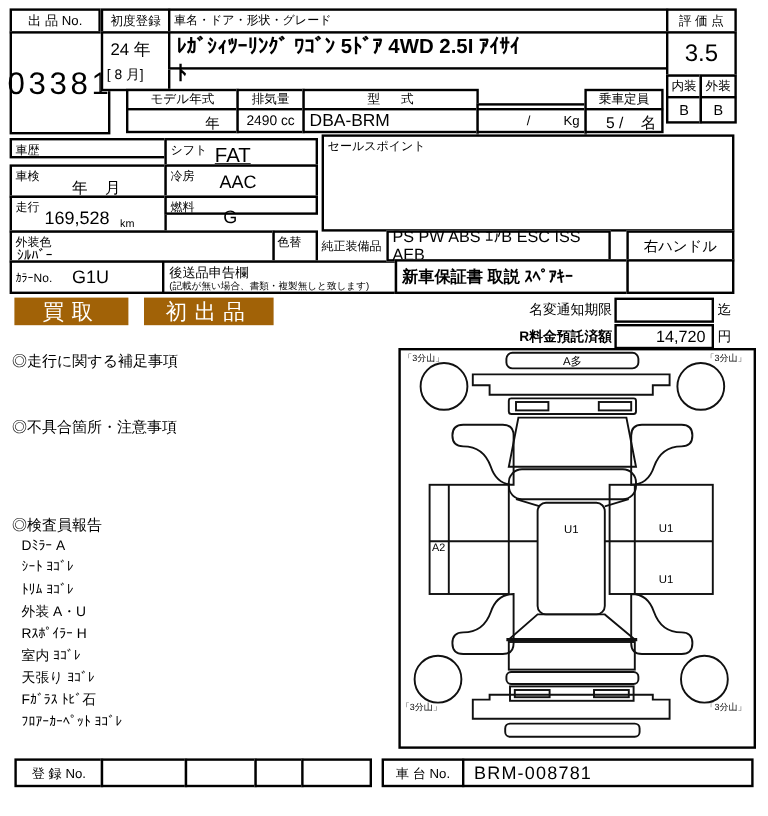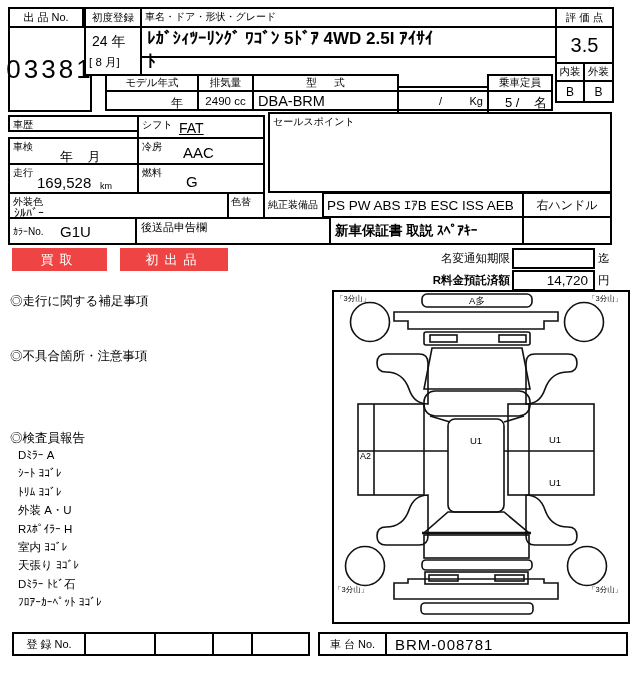--- a/index.html
+++ b/index.html
@@ -2,21 +2,21 @@
 <html><head>
 <meta charset="utf-8">
 <style>
   html,body{margin:0;padding:0;background:#fff;}
   body{width:640px;height:680px;position:relative;font-family:"Liberation Sans",sans-serif;color:#000;overflow:hidden;}
   .abs{position:absolute;box-sizing:border-box;}
   .bx{border:2px solid #000;background:#fff;}
   .cl{position:absolute;top:1px;left:3px;font-size:10px;white-space:pre;}
   .pre{white-space:pre;}
   .ctr{display:flex;align-items:center;justify-content:center;}
-  .badge{background:#ef4444;color:#fff;display:flex;align-items:center;justify-content:center;font-size:13px;letter-spacing:6px;}
+  .badge{background:#a16207;color:#fff;display:flex;align-items:center;justify-content:center;font-size:18px;letter-spacing:6px;}
   .hcell{font-size:10.5px;display:flex;align-items:center;justify-content:center;white-space:pre;}
   svg text{font-family:"Liberation Sans",sans-serif;fill:#000;}
 </style>
 </head>
 <body>
 
 <div class="abs bx ctr" style="left:8px;top:7px;width:76px;height:21px;font-size:11px;">出 品 No.</div>
 <div class="abs bx ctr" style="left:8px;top:26px;width:84px;height:86px;font-size:26px;letter-spacing:3px;">03381</div>
 
 <div class="abs bx ctr" style="left:84px;top:7px;width:58px;height:21px;font-size:10.5px;">初度登録</div>
@@ -50,64 +50,65 @@
 <div class="abs bx ctr" style="left:197px;top:90px;width:57px;height:21px;font-size:11.5px;">2490 cc</div>
 <div class="abs bx" style="left:252px;top:90px;width:147px;height:21px;font-size:14.5px;padding:1px 0 0 4px;">DBA-BRM</div>
 <div class="abs bx pre" style="left:397px;top:90px;width:92px;height:21px;font-size:11px;text-align:right;padding:3px 4px 0 0;">/         Kg</div>
 <div class="abs bx pre" style="left:487px;top:90px;width:66px;height:21px;font-size:13px;padding:2px 0 0 16px;">5 /    名</div>
 
 <div class="abs bx" style="left:8px;top:115px;width:131px;height:17px;">
   <span class="cl">車歴</span>
 </div>
 <div class="abs bx" style="left:137px;top:115px;width:128px;height:24px;">
   <span class="cl">シフト</span>
-  <span class="abs" style="left:40px;top:3px;font-size:14px;text-decoration:underline;">FAT</span>
+  <span class="abs" style="left:40px;top:3px;font-size:17px;text-decoration:underline;">FAT</span>
 </div>
 
 <div class="abs bx" style="left:8px;top:137px;width:131px;height:28px;">
   <span class="cl">車検</span>
   <span class="abs pre" style="left:50px;top:9px;font-size:13px;">年    月</span>
 </div>
 <div class="abs bx" style="left:137px;top:137px;width:128px;height:28px;">
   <span class="cl">冷房</span>
   <span class="abs" style="left:44px;top:5px;font-size:15px;">AAC</span>
 </div>
 
 <div class="abs bx" style="left:8px;top:163px;width:131px;height:31px;">
   <span class="cl">走行</span>
   <span class="abs" style="left:27px;top:9px;font-size:15px;">169,528</span>
   <span class="abs" style="left:90px;top:16px;font-size:9px;">km</span>
 </div>
-<div class="abs bx" style="left:137px;top:163px;width:128px;height:31px;">
+<div class="abs bx" style="left:137px;top:163px;width:128px;height:16px;">
   <span class="cl">燃料</span>
   <span class="abs" style="left:47px;top:8px;font-size:15px;">G</span>
 </div>
 
 <div class="abs bx" style="left:8px;top:192px;width:221px;height:27px;">
   <span class="cl">外装色</span>
   <span class="abs" style="left:4px;top:12px;font-size:12px;">ｼﾙﾊﾞｰ</span>
 </div>
 <div class="abs bx" style="left:227px;top:192px;width:38px;height:27px;">
   <span class="cl" style="left:2px;">色替</span>
 </div>
 
 <div class="abs bx" style="left:8px;top:217px;width:129px;height:28px;">
   <span class="cl" style="top:7px;">ｶﾗｰNo.</span>
   <span class="abs" style="left:50px;top:4px;font-size:15px;">G1U</span>
 </div>
 <div class="abs bx" style="left:135px;top:217px;width:196px;height:28px;">
   <span class="abs" style="left:4px;top:1px;font-size:11px;">後送品申告欄</span>
+  <span class="abs" style="left:4px;top:14px;font-size:8px;">(記載が無い場合、書類・複製無しと致します)</span>
 </div>
 
 <div class="abs bx" style="left:268px;top:112px;width:344px;height:81px;">
   <span class="cl">セールスポイント</span>
 </div>
 
 <div class="abs" style="left:268px;top:193px;width:54px;height:24px;font-size:10px;display:flex;align-items:center;">純正装備品</div>
-<div class="abs bx" style="left:322px;top:192px;width:202px;height:26px;font-size:13.5px;display:flex;align-items:center;padding-left:3px;">PS PW ABS ｴｱB ESC ISS AEB</div>
+<div class="abs bx" style="left:322px;top:192px;width:187px;height:26px;font-size:13.5px;display:flex;align-items:center;padding-left:3px;">PS PW ABS ｴｱB ESC ISS AEB</div>
 <div class="abs bx ctr" style="left:522px;top:192px;width:90px;height:26px;font-size:12px;">右ハンドル</div>
 
 <div class="abs bx" style="left:329px;top:216px;width:195px;height:29px;font-size:13.5px;display:flex;align-items:center;padding-left:4px;font-weight:bold;">新車保証書 取説 ｽﾍﾟｱｷｰ</div>
 <div class="abs bx" style="left:522px;top:216px;width:90px;height:29px;"></div>
 
 <div class="abs badge" style="left:12px;top:248px;width:95px;height:23px;">買取</div>
 <div class="abs badge" style="left:120px;top:248px;width:108px;height:23px;">初出品</div>
 
 <div class="abs" style="left:380px;top:251px;width:130px;font-size:11.5px;text-align:right;">名変通知期限</div>
 <div class="abs bx" style="left:512px;top:248px;width:83px;height:21px;"></div>
@@ -122,21 +123,21 @@
 <div class="abs" style="left:10px;top:430px;font-size:12.5px;">◎検査員報告</div>
 
 <div class="abs" style="left:18px;top:446px;font-size:11.5px;line-height:18.4px;">
   <div>Dﾐﾗｰ A</div>
   <div>ｼｰﾄ ﾖｺﾞﾚ</div>
   <div>ﾄﾘﾑ ﾖｺﾞﾚ</div>
   <div>外装 A・U</div>
   <div>Rｽﾎﾟｲﾗｰ H</div>
   <div>室内 ﾖｺﾞﾚ</div>
   <div>天張り ﾖｺﾞﾚ</div>
-  <div>Dﾐﾗｰ ﾄﾋﾞ石</div>
+  <div>Fｶﾞﾗｽ ﾄﾋﾞ石</div>
   <div>ﾌﾛｱｰｶｰﾍﾟｯﾄ ﾖｺﾞﾚ</div>
 </div>
 
 <div class="abs bx" style="left:332px;top:290px;width:298px;height:334px;">
 <svg width="294" height="330" viewBox="0 0 294 330">
   <g fill="none" stroke="#111" stroke-width="1.6">
 
     <circle cx="36" cy="30" r="19.5"></circle>
     <circle cx="250" cy="30" r="19.5"></circle>
     <circle cx="31" cy="274" r="19.5"></circle>

